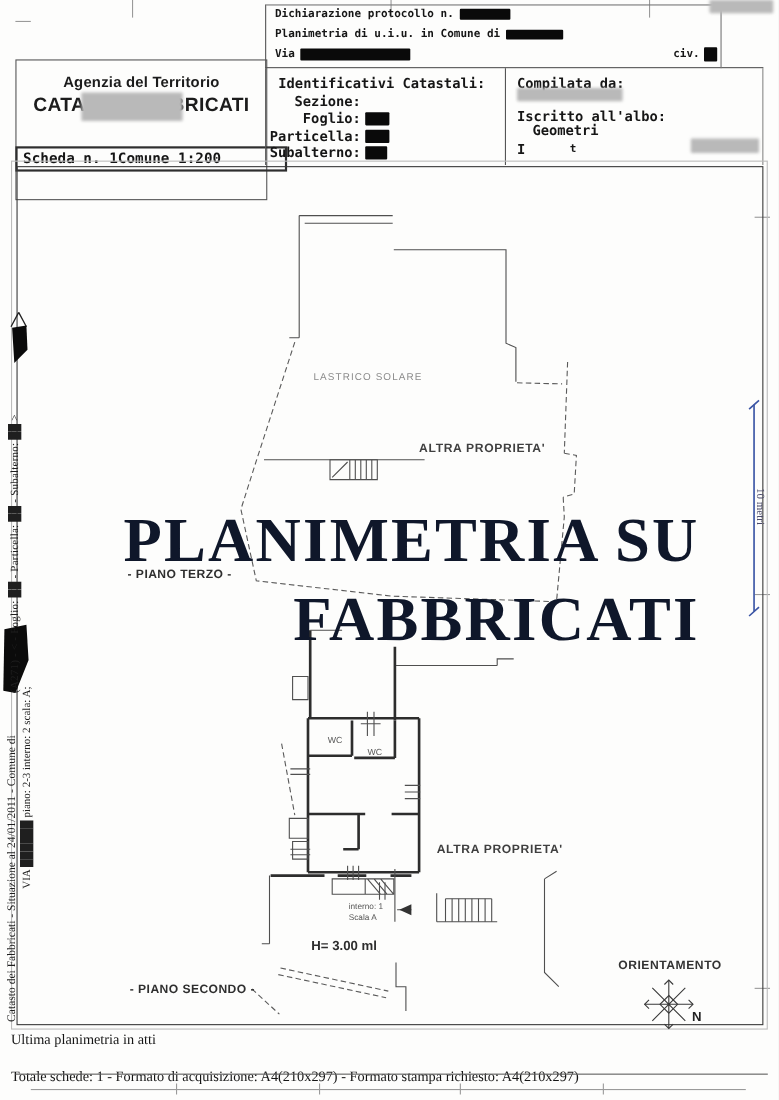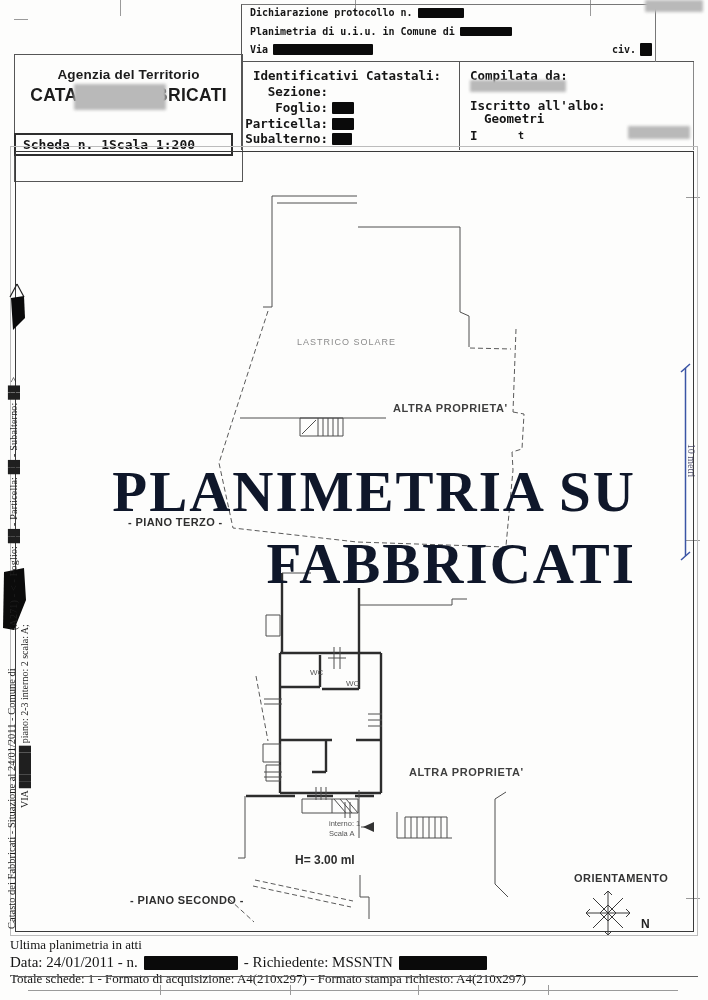--- a/index.html
+++ b/index.html
@@ -9,22 +9,22 @@
     font-family:"Liberation Sans",sans-serif;color:#1c1c1c;
   }
   .abs{position:absolute;}
   
   .box-left{left:14px;top:8px;width:227px;height:126px;border:1px solid #565656;text-align:center;margin-top:46px;}
   .agency{margin-top:12px;font-size:13.5px;font-weight:bold;letter-spacing:.2px;}
   .registry{margin-top:3px;font-size:17.5px;font-weight:bold;letter-spacing:.3px;}
   .office{margin-top:4px;font-size:13.5px;font-weight:bold;}
   .blur{background:#b9b9b9;filter:blur(1.6px);border-radius:1px;}
   .blur-office{left:74px;top:84px;width:92px;height:26px;}
-  .box-scheda{left:14px;top:133px;width:219px;height:23px;border:2px solid #2e2e2e;
-    display:flex;justify-content:center;align-items:center;padding:0 34px 0 5px;box-sizing:border-box;
+  .box-scheda{left:14px;top:133px;width:247px;height:23px;border:2px solid #2e2e2e;
+    display:flex;justify-content:flex-start;align-items:center;padding:0 34px 0 5px;box-sizing:border-box;
     font-family:"DejaVu Sans Mono",monospace;font-size:13px;font-weight:bold;}
   .mono{font-family:"DejaVu Sans Mono",monospace;font-weight:bold;color:#161616;}
   .box-protocol{left:241px;top:4px;width:453px;height:58px;border-left:1px solid #555;border-bottom:1px solid #555;border-top:1px solid #777;box-sizing:border-box;}
   .prow{position:absolute;left:8px;display:flex;align-items:center;gap:5px;font-size:10px;white-space:pre;}
   .redact{background:#0a0a0a;display:inline-block;border-radius:1px;}
   .box-ident{left:241px;top:62px;width:219px;height:88px;border-left:1px solid #555;border-right:1px solid #555;box-sizing:border-box;font-size:12.5px;}
   .irow{position:absolute;display:flex;align-items:center;gap:4px;}
   .ilabel{display:inline-block;width:84px;text-align:right;white-space:pre;}
   .box-compilata{left:460px;top:62px;width:234px;height:88px;border-right:1px solid #888;box-sizing:border-box;font-size:12.5px;}
   .vline-topright{left:655px;top:4px;width:0;height:58px;border-left:1px solid #777;}
@@ -33,21 +33,21 @@
   .blur-comp2{left:628px;top:126px;width:62px;height:13px;}
   
   .frame-outer{left:10px;top:146px;width:688px;height:790px;border:1px solid #bcbcbc;box-sizing:border-box;}
   .frame-inner{left:15px;top:151px;width:679px;height:781px;border:1.5px solid #3a3a3a;box-sizing:border-box;}
   .tick{background:#9a9a9a;}
   .tick-v{width:1px;height:16px;}
   .tick-h{height:1px;width:14px;}
   
   svg.plan{position:absolute;left:0;top:0;z-index:3;pointer-events:none;}
   
-  .plabel{position:absolute;z-index:4;white-space:nowrap;margin-left:12px;}
+  .plabel{position:absolute;z-index:4;white-space:nowrap;}
   .lab-gray{color:#8b8b8b;font-size:9px;letter-spacing:1px;}
   .lab-altra{color:#3f3f3f;font-size:11px;font-weight:bold;letter-spacing:.6px;}
   .lab-piano{color:#2f2f2f;font-size:11px;font-weight:bold;letter-spacing:.4px;}
   .lab-wc{color:#555;font-size:8px;}
   .lab-tiny{color:#555;font-size:7.5px;line-height:1.35;}
   .lab-h{color:#2d2d2d;font-size:12px;font-weight:bold;}
   .lab-orient{color:#333;font-size:11px;font-weight:bold;letter-spacing:.5px;}
   .lab-n{color:#222;font-size:12px;font-weight:bold;}
   .stamp{position:absolute;left:76px;width:560px;text-align:right;z-index:6;
     font-family:"Liberation Serif",serif;font-weight:bold;font-size:57px;letter-spacing:2px;color:#0f172a;}
@@ -81,21 +81,21 @@
   <div class="abs tick tick-h" style="left:686px;top:540px;"></div>
   <div class="abs tick tick-h" style="left:686px;top:898px;"></div>
 
   <div class="abs box-left">
     <div class="agency">Agenzia del Territorio</div>
     <div class="registry">CATASTO FABBRICATI</div>
   </div>
   <div class="abs blur blur-office"></div>
   <div class="abs box-scheda">
     <span class="mono">Scheda n. 1</span>
-    <span class="mono">Scala 1:200</span>
+    <span class="mono">Comune 1:200</span>
   </div>
 
   <div class="abs box-protocol mono">
     <div class="prow" style="top:2px;">
       <span>Dichiarazione protocollo n.</span>
       <span class="redact" style="width:46px;height:10px;"></span>
     </div>
     <div class="prow" style="top:21px;">
       <span>Planimetria di u.i.u. in Comune di</span>
       <span class="redact" style="width:52px;height:9px;"></span>
@@ -220,26 +220,20 @@
   <div class="plabel lab-h" style="left:283px;top:853px;">H= 3.00 ml</div>
   <div class="plabel lab-piano" style="left:118px;top:894px;">- PIANO SECONDO -</div>
   <div class="plabel lab-orient" style="left:562px;top:872px;">ORIENTAMENTO</div>
   <div class="plabel lab-n" style="left:629px;top:917px;">N</div>
   <div class="metri">10 metri</div>
 
   <div class="stamp stamp1">PLANIMETRIA SU</div>
   <div class="stamp stamp2">FABBRICATI</div>
 
   <div class="foot f1">Ultima planimetria in atti</div>
-  <div class="foot f2">
-    <span>Data: 24/01/2011 - n.</span>
-    <span class="redact" style="width:94px;height:14px;"></span>
-    <span>- Richiedente: MSSNTN</span>
-    <span class="redact" style="width:88px;height:14px;"></span>
-  </div>
   <div class="foot f3">Totale schede: 1 - Formato di acquisizione: A4(210x297) - Formato stampa richiesto: A4(210x297)</div>
   <div class="abs strike"></div>
   <div class="abs bline"></div>
   <div class="abs tick tick-v" style="left:160px;top:985px;height:10px;"></div>
   <div class="abs tick tick-v" style="left:290px;top:985px;height:10px;"></div>
   <div class="abs tick tick-v" style="left:418px;top:985px;height:10px;"></div>
   <div class="abs tick tick-v" style="left:548px;top:985px;height:10px;"></div>
 
 </div>
 

